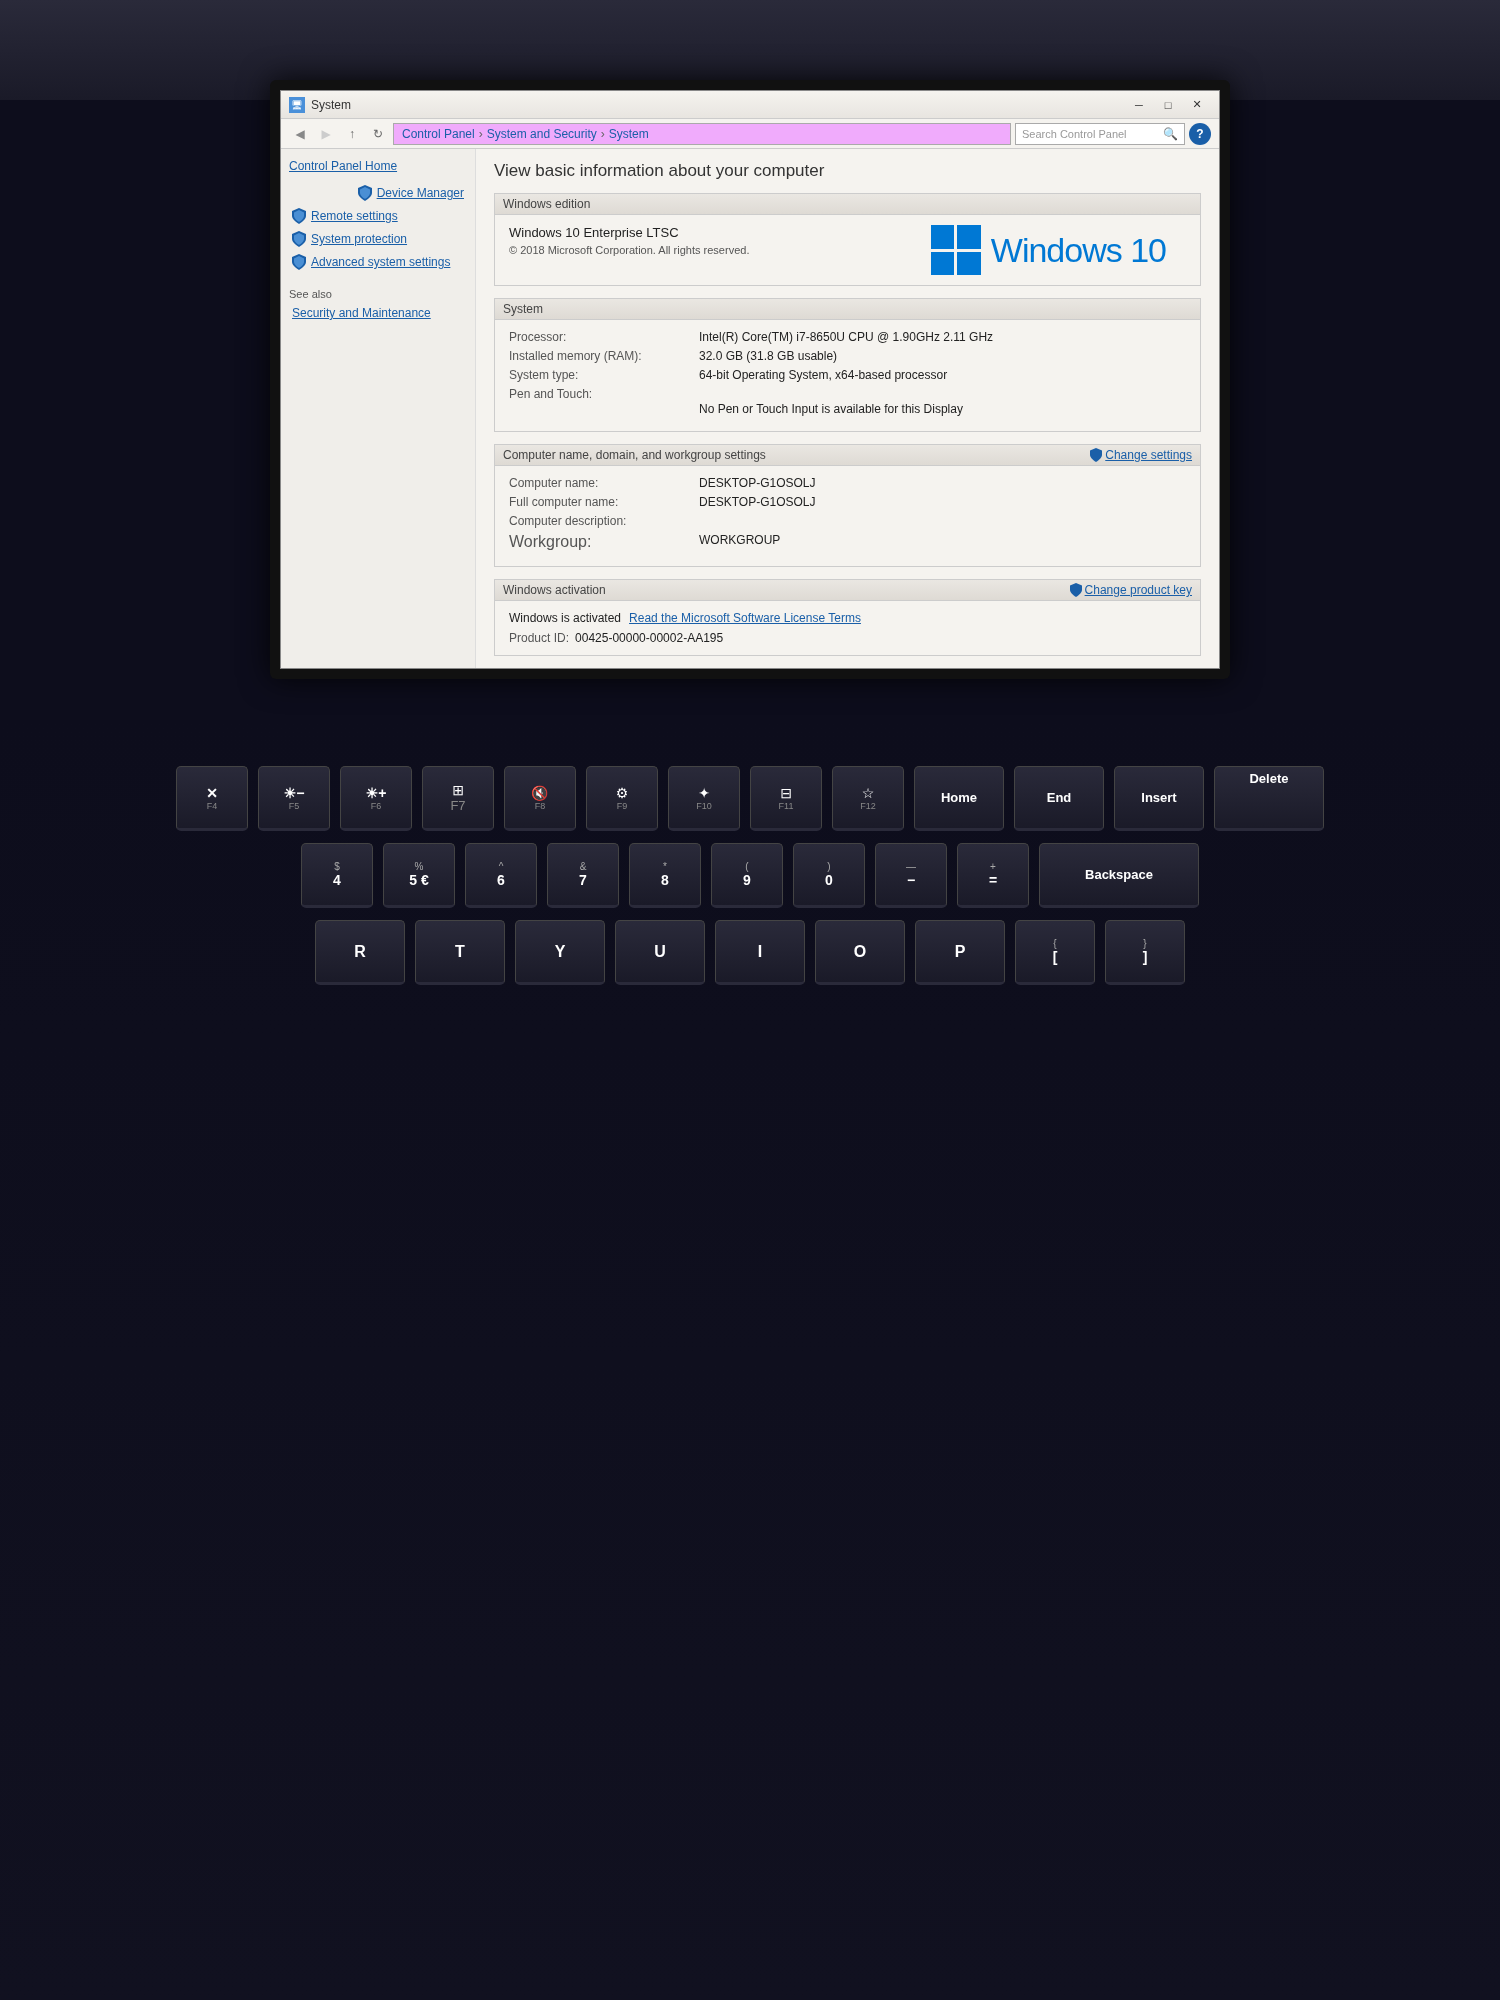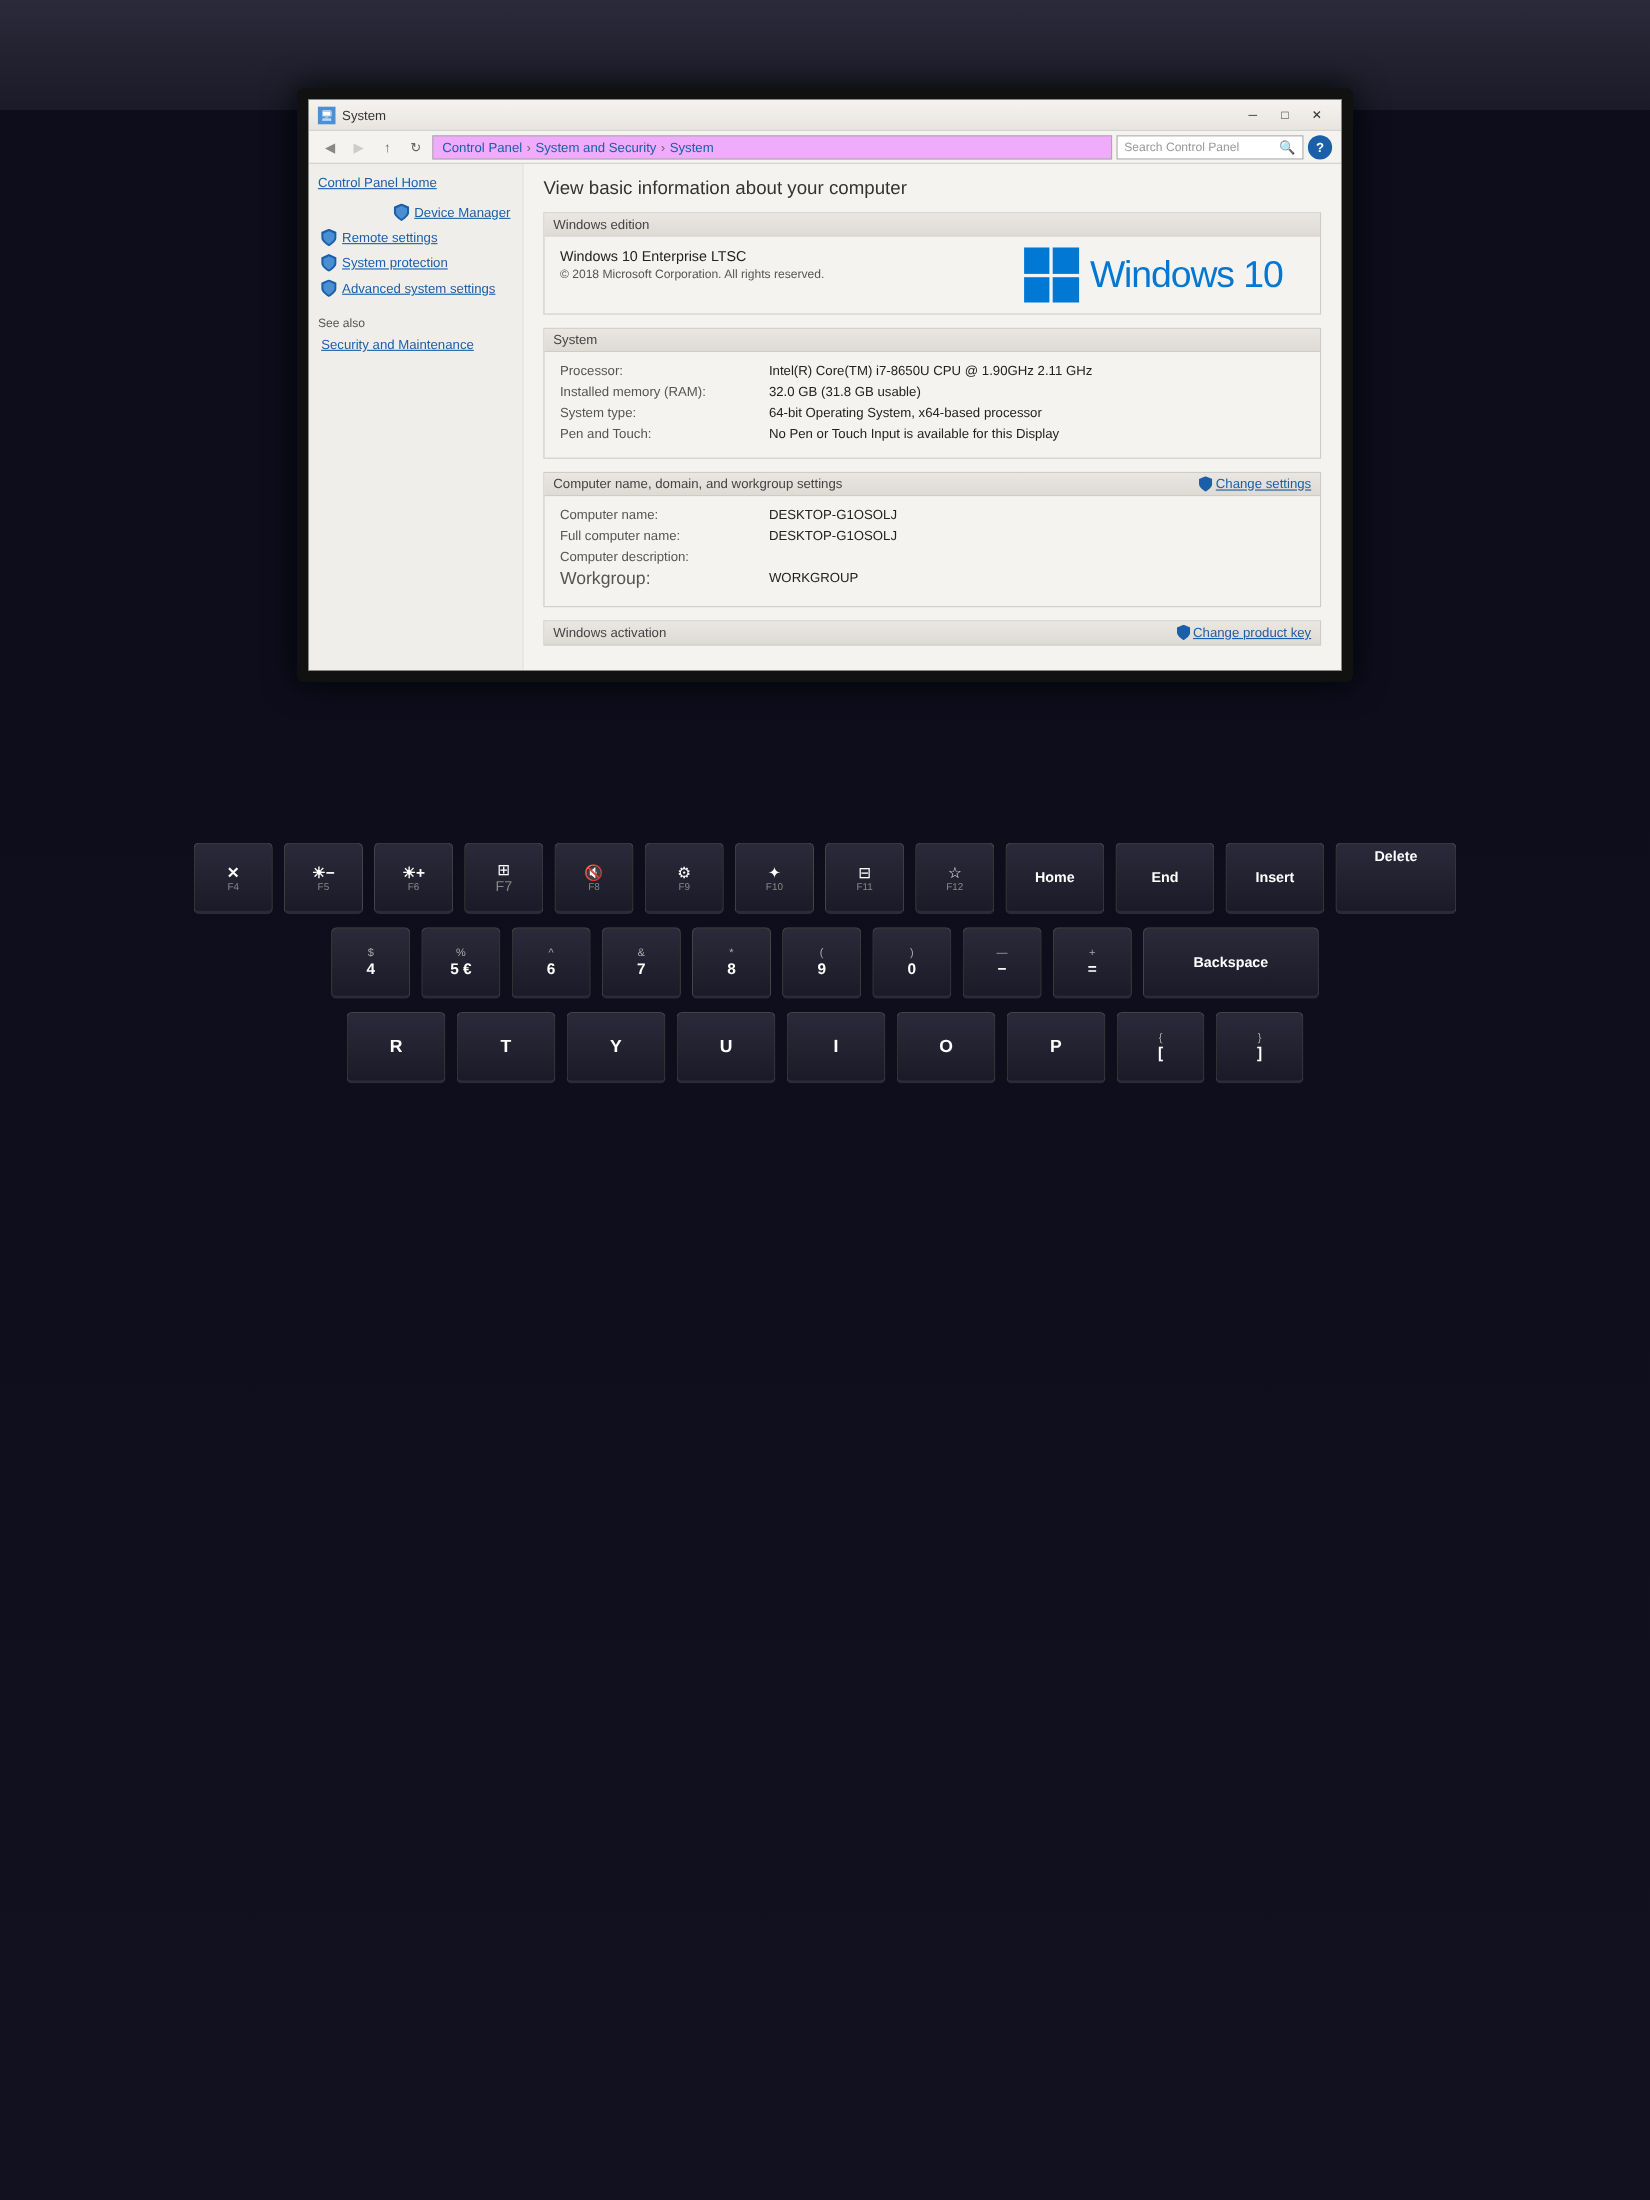--- a/index.html
+++ b/index.html
@@ -133,21 +133,21 @@
               <div style="display:flex;margin-bottom:5px;">
                 <span style="width:190px;color:#555;font-size:12px;flex-shrink:0;">Installed memory (RAM):</span>
                 <span style="color:#222;font-size:12px;">32.0 GB (31.8 GB usable)</span>
               </div>
               <div style="display:flex;margin-bottom:5px;">
                 <span style="width:190px;color:#555;font-size:12px;flex-shrink:0;">System type:</span>
                 <span style="color:#222;font-size:12px;">64-bit Operating System, x64-based processor</span>
               </div>
               <div style="display:flex;margin-bottom:5px;">
                 <span style="width:190px;color:#555;font-size:12px;flex-shrink:0;">Pen and Touch:</span>
-                <span style="color:#222;font-size:12px;">No Pen or Touch Input is available for this Display</span>
+                <span style="color:#222;font-size:12px;margin-top:15px;">No Pen or Touch Input is available for this Display</span>
               </div>
             </div>
           </div>
 
           <div style="border:1px solid #ccc;margin-bottom:12px;background:#f5f3ef;">
             <div style="display:flex;justify-content:space-between;align-items:center;background:linear-gradient(180deg,#eae7e2,#dedad4);border-bottom:1px solid #ccc;padding:3px 8px;">
               <span style="font-size:12px;color:#444;">Computer name, domain, and workgroup settings</span>
               <button style="border:none;background:transparent;color:#1a5fa8;font-size:12px;cursor:pointer;text-decoration:underline;display:flex;align-items:center;gap:3px;">
                 <svg width="12" height="14" viewBox="0 0 12 14">
                   <path d="M6 0 L12 2.5 L12 7 C12 10.5 6 14 6 14 C6 14 0 10.5 0 7 L0 2.5 Z" fill="#1a5fa8"></path>
@@ -178,20 +178,30 @@
           <div style="border:1px solid #ccc;background:#f5f3ef;">
             <div style="display:flex;justify-content:space-between;align-items:center;background:linear-gradient(180deg,#eae7e2,#dedad4);border-bottom:1px solid #ccc;padding:3px 8px;">
               <span style="font-size:12px;color:#444;">Windows activation</span>
               <button style="border:none;background:transparent;color:#1a5fa8;font-size:12px;cursor:pointer;text-decoration:underline;display:flex;align-items:center;gap:3px;">
                 <svg width="12" height="14" viewBox="0 0 12 14">
                   <path d="M6 0 L12 2.5 L12 7 C12 10.5 6 14 6 14 C6 14 0 10.5 0 7 L0 2.5 Z" fill="#1a5fa8"></path>
                 </svg>
                 <span>Change product key</span>
               </button>
             </div>
+            <div style="padding:10px 14px;">
+              <div style="display:flex;align-items:center;gap:8px;margin-bottom:6px;">
+                <span style="font-size:12px;color:#222;">Windows is activated</span>
+                <a style="font-size:12px;color:#1a5fa8;text-decoration:underline;cursor:pointer;">Read the Microsoft Software License Terms</a>
+              </div>
+              <div style="display:flex;align-items:center;gap:6px;">
+                <span style="font-size:12px;color:#555;">Product ID:</span>
+                <span style="font-size:12px;color:#222;">00425-00000-00002-AA195</span>
+              </div>
+            </div>
           </div>
 
         </div>
       </div>
     </div>
   </div>
 
   <div style="position:absolute;top:720px;left:0;width:100%;height:1280px;background:linear-gradient(180deg,#0d0d1c 0%,#111120 100%);">
 
     <div style="padding-top:40px;">

